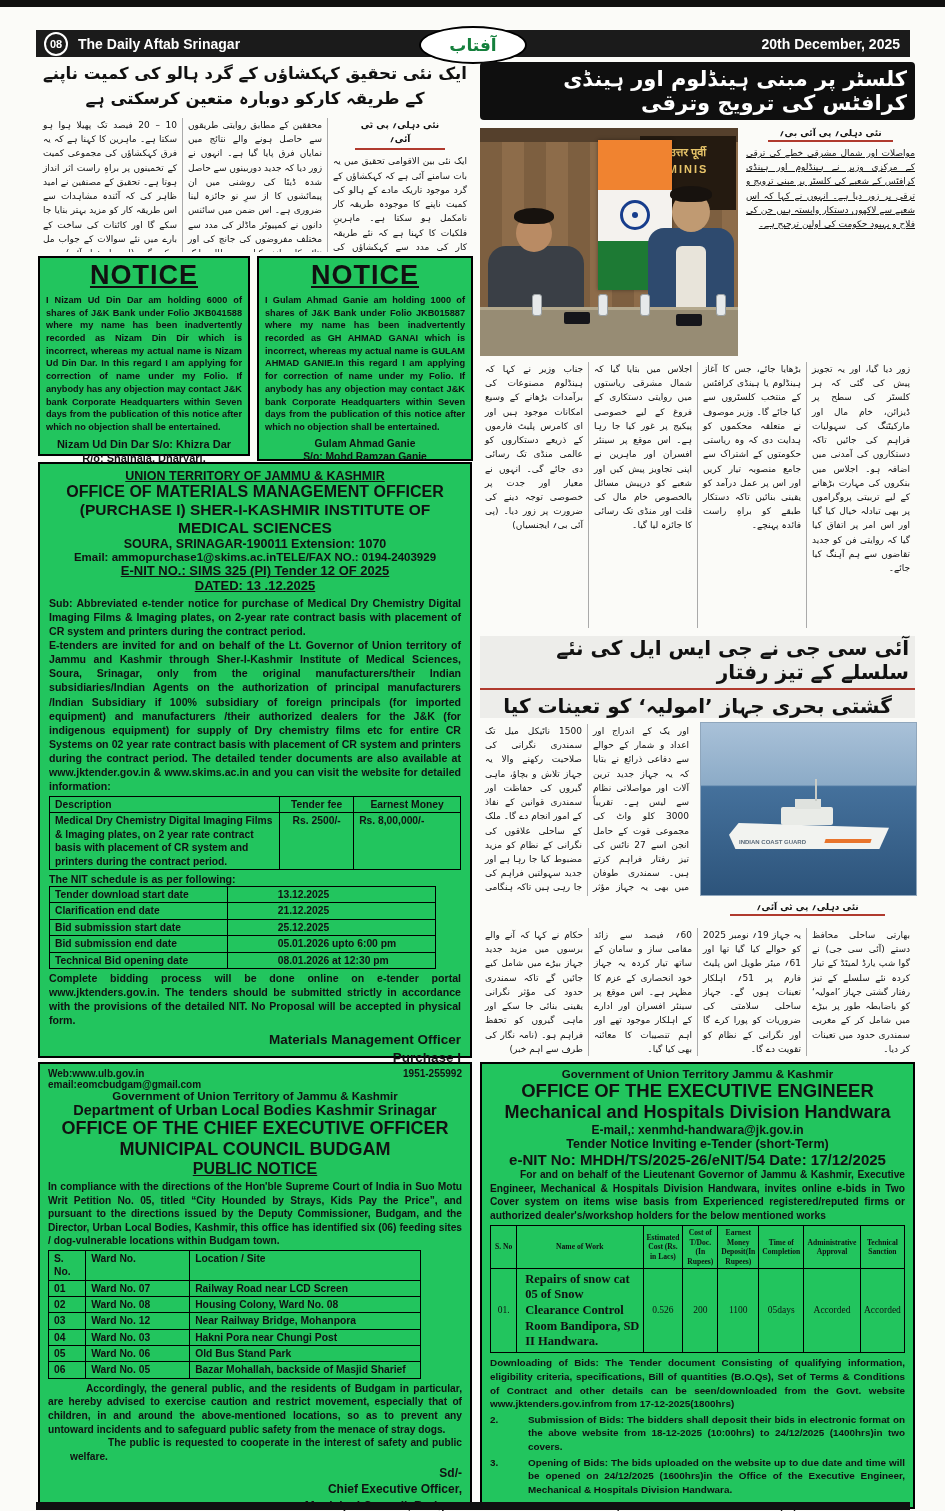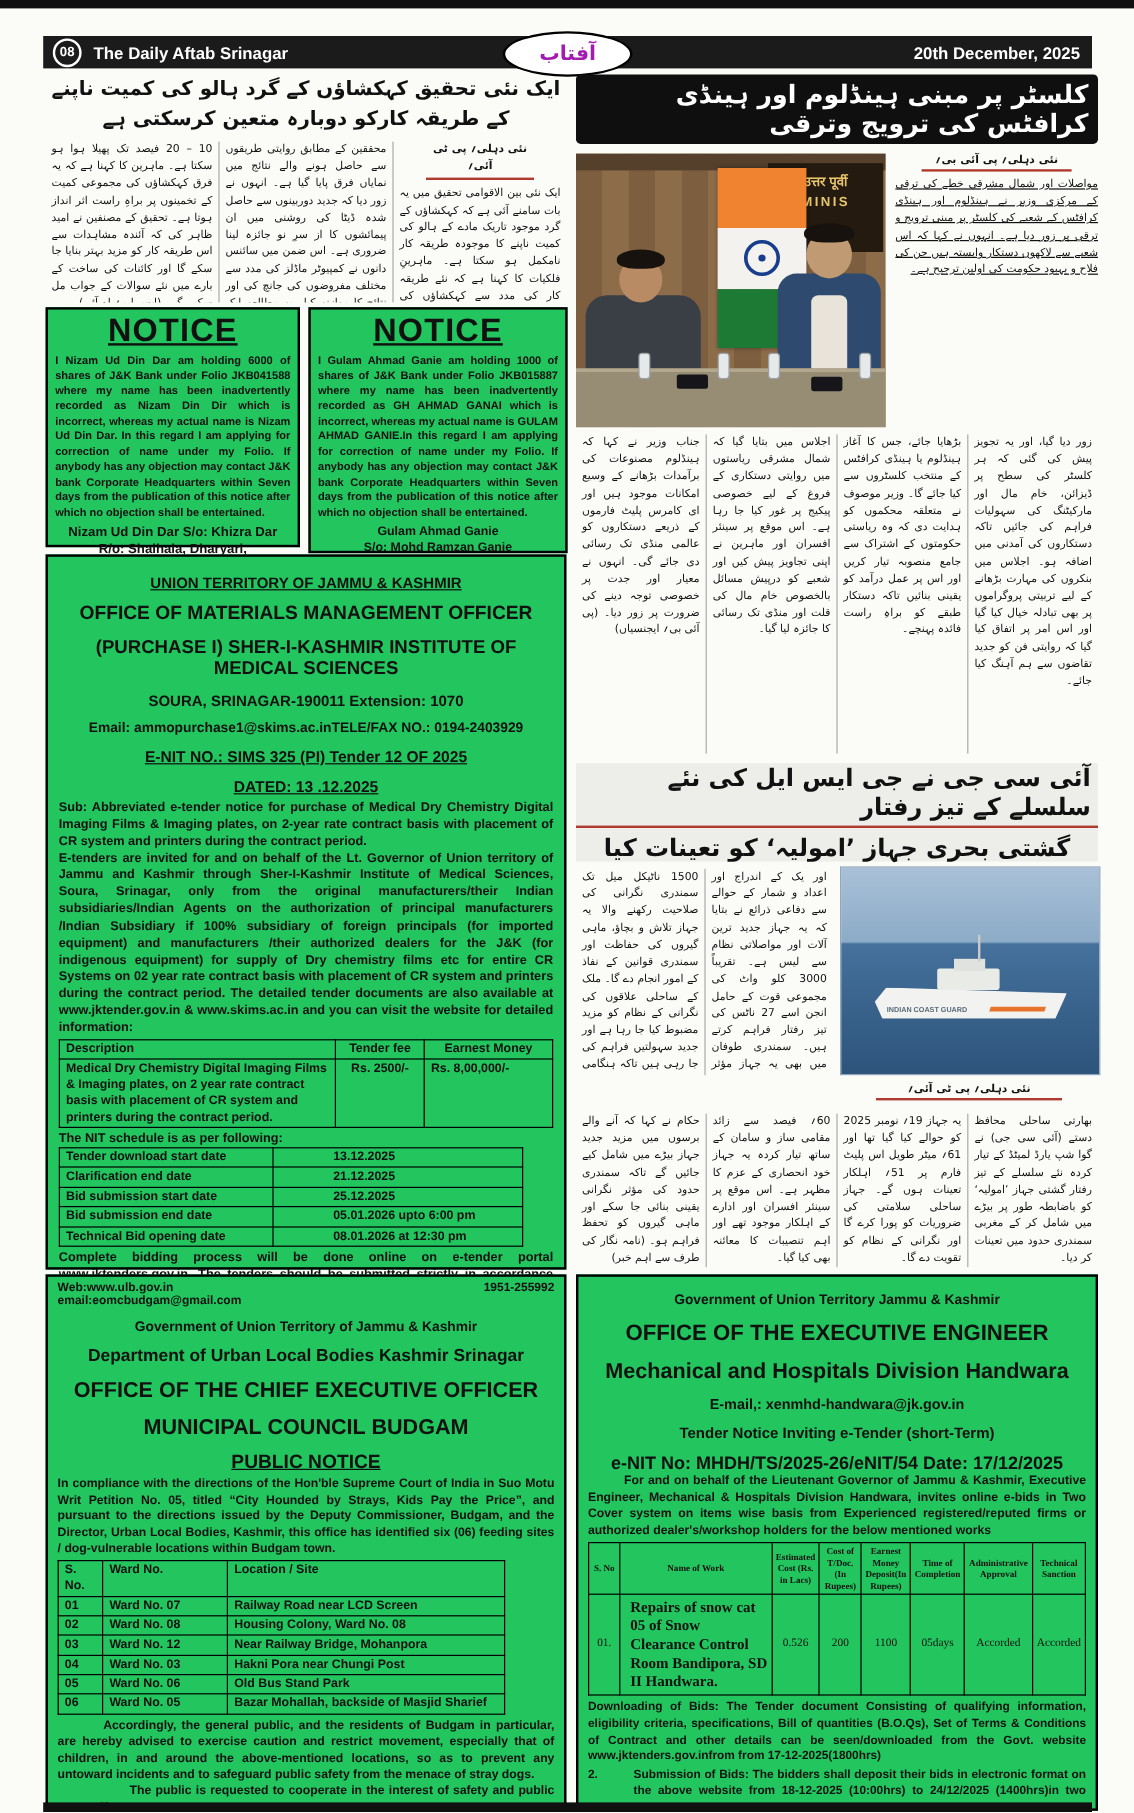--- a/index.html
+++ b/index.html
@@ -13,42 +13,42 @@
   .u{text-decoration:underline;}
   
   #topline{left:0;top:0;width:945px;height:7px;background:#101010;}
   #hdrbar{left:36px;top:30px;width:874px;height:27px;background:#1b1b1b;color:#fff;
           display:flex;align-items:center;}
   #pgnum{width:20px;height:20px;border:2px solid #fff;border-radius:50%;
          display:flex;align-items:center;justify-content:center;font-size:11px;font-weight:bold;margin-left:8px;}
   #masthead{font-size:14px;font-weight:bold;margin-left:10px;}
   #hdrlogo{position:absolute;left:50%;top:-4px;transform:translateX(-50%);
            width:104px;height:34px;background:#fff;border:2px solid #000;border-radius:50%;
-           display:flex;align-items:center;justify-content:center;color:#a21caf;
+           display:flex;align-items:center;justify-content:center;color:#15803d;
            font-size:17px;font-weight:bold;}
   #hdrdate{margin-left:auto;margin-right:10px;font-size:14px;font-weight:bold;}
   
   #uh-left{left:38px;top:62px;width:434px;height:52px;font-size:16.5px;font-weight:bold;
            line-height:1.5;overflow:hidden;}
   #uh-right{left:480px;top:62px;width:435px;height:58px;background:#0f0f0f;color:#fff;
             border-radius:4px;display:flex;align-items:center;justify-content:center;
             font-size:21px;font-weight:bold;padding:0 8px;box-sizing:border-box;}
   .byline{font-size:9px;font-weight:bold;text-align:center;border-bottom:2px solid #b03a2e;
           padding-bottom:2px;margin:0 22px 4px 22px;}
   .ucol{font-size:9px;line-height:1.58;overflow:hidden;}
   .colwrap{display:flex;flex-direction:row-reverse;}
   .colwrap .ucol{border-left:1px solid #aaa;padding:0 5px;box-sizing:border-box;}
   .colwrap .ucol:last-child{border-left:none;}
   
   .notice-title{font-size:27px;font-weight:900;text-align:center;text-decoration:underline;
                 letter-spacing:1px;margin:2px 0 3px 0;}
   .notice-body{font-size:9.8px;font-weight:bold;text-align:justify;line-height:1.38;padding:0 6px;}
   .notice-sign{font-size:11px;font-weight:bold;text-align:center;line-height:1.3;margin-top:3px;}
   
-  .sk-l{text-align:center;font-weight:bold;margin-top:10px;}
+  .sk-l{text-align:center;font-weight:bold;}
   .para{font-size:10.6px;font-weight:bold;line-height:1.33;text-align:justify;}
   table{border-collapse:collapse;width:100%;}
   .btab td,.btab th{border:1.4px solid #000;font-size:10.3px;font-weight:bold;
         padding:1px 5px;text-align:left;vertical-align:top;line-height:1.3;}
   
   .meta{font-size:10px;font-weight:bold;}
   .signblock{text-align:right;font-weight:bold;line-height:1.35;}
   .dipk{font-size:12.5px;font-weight:bold;}
   .hw-tab td,.hw-tab th{border:1.2px solid #000;font-family:"Liberation Serif",serif;
         text-align:center;vertical-align:middle;line-height:1.25;padding:2px 2px;}

